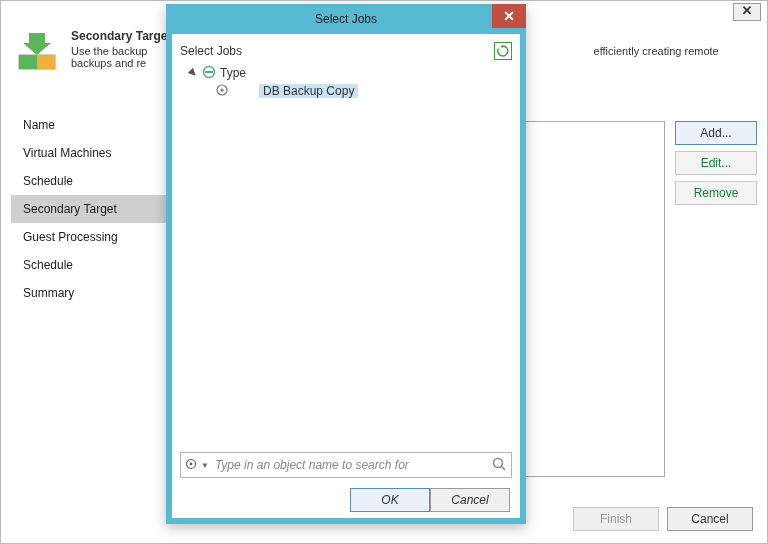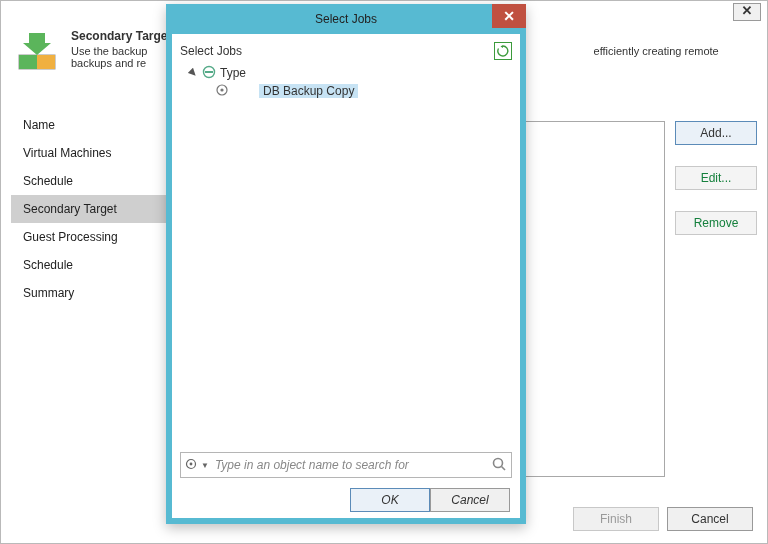--- a/index.html
+++ b/index.html
@@ -85,21 +85,21 @@
     left: 0; top: 22px; width: 476px; height: 356px;
     border: 1px solid #a8a8a8;
     background: #fff;
   }
   .side-buttons {
     position: absolute;
     right: 0; top: 22px;
     width: 82px;
     display: flex;
     flex-direction: column;
-    gap: 21px;
+    gap: 6px;
   }
   .btn {
     height: 24px;
     border: 1px solid #999;
     background: #f0f0f0;
     font-size: 12px;
     color: #333;
     display: flex;
     align-items: center;
     justify-content: center;

